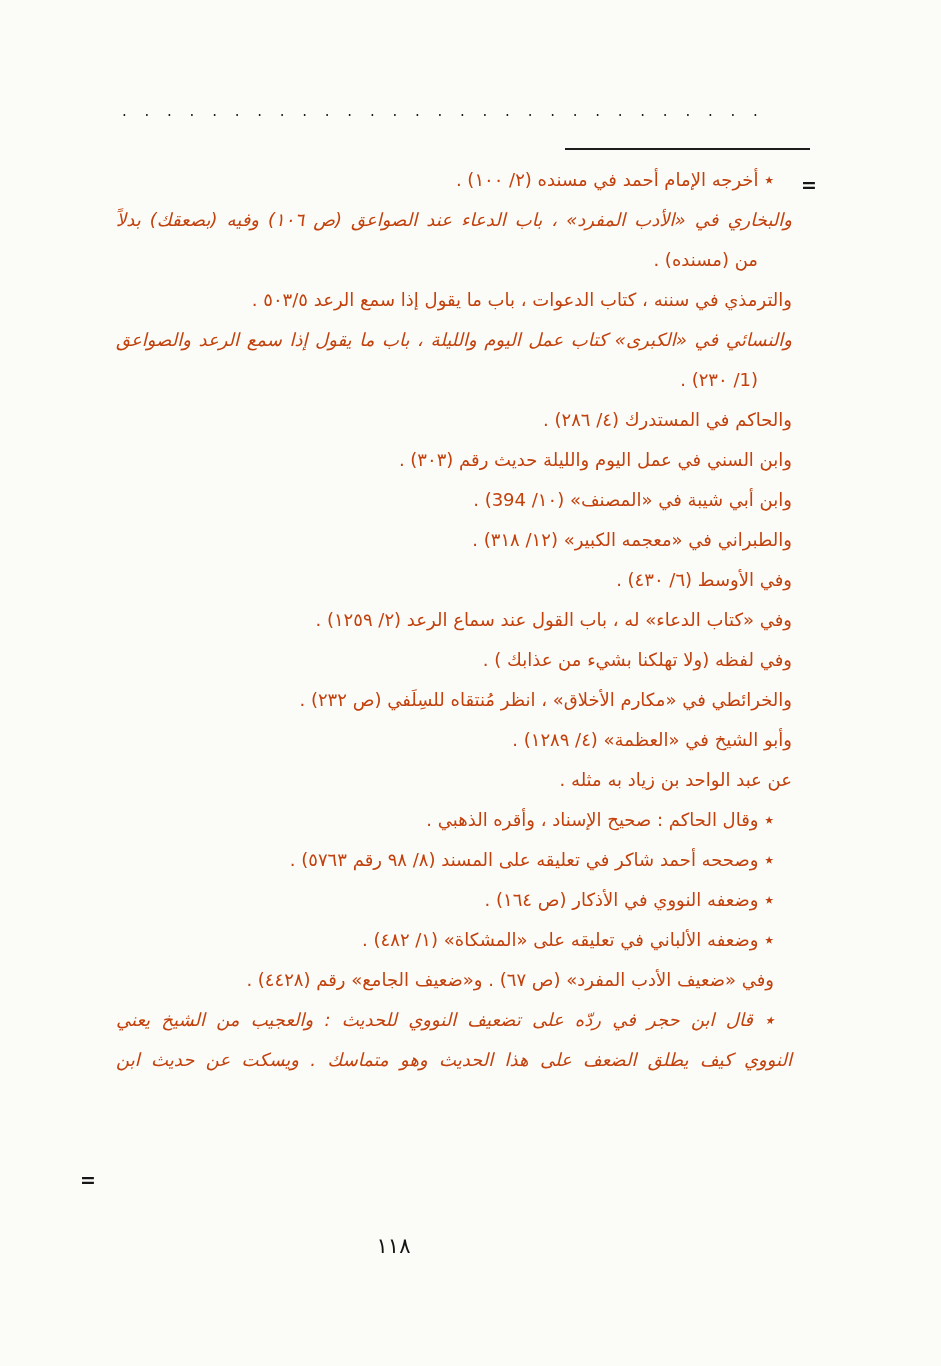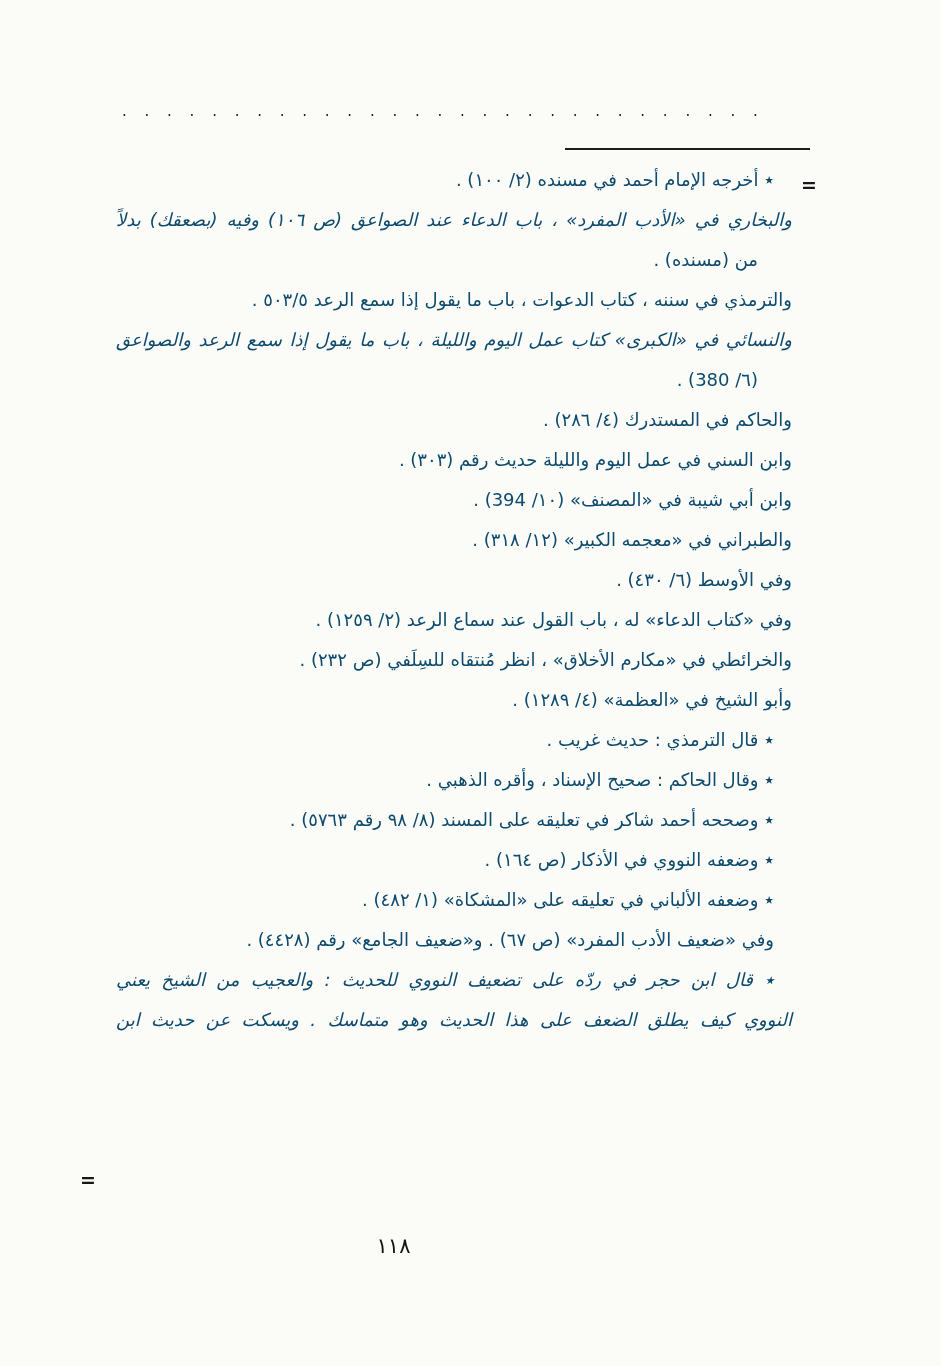--- a/index.html
+++ b/index.html
@@ -48,21 +48,21 @@
   .content {
     position: absolute;
     top: 160px; right: 149px; left: 116px;
     direction: rtl;
   }
   .line {
     font-size: 18px;
     line-height: 40px;
     white-space: nowrap;
     text-align: right;
-    color: #0c4a6e;
+    color: #c2410c;
   }
   .indent-1 { padding-right: 18px; }
   .indent-2 { padding-right: 34px; }
   .stretch  { text-align-last: justify; font-style: italic; }
   .page-number {
     position: absolute;
     top: 1234px; left: 0;
     width: 787px;
     text-align: center;
     font-size: 21px;
@@ -80,30 +80,31 @@
   <div class="separator-rule"></div>
 
   <span class="cont-top">=</span>
 
   <div class="content">
     <div class="line indent-1">٭ أخرجه الإمام أحمد في مسنده (٢/ ١٠٠) .</div>
     <div class="line stretch">والبخاري في «الأدب المفرد» ، باب الدعاء عند الصواعق (ص ١٠٦) وفيه (بصعقك) بدلاً</div>
     <div class="line indent-2">من (مسنده) .</div>
     <div class="line">والترمذي في سننه ، كتاب الدعوات ، باب ما يقول إذا سمع الرعد ٥٠٣/٥ .</div>
     <div class="line stretch">والنسائي في «الكبرى» كتاب عمل اليوم والليلة ، باب ما يقول إذا سمع الرعد والصواعق</div>
-    <div class="line indent-2">(٦/ 380) .</div>
+    <div class="line indent-2">(1/ ٢٣٠) .</div>
     <div class="line">والحاكم في المستدرك (٤/ ٢٨٦) .</div>
     <div class="line">وابن السني في عمل اليوم والليلة حديث رقم (٣٠٣) .</div>
     <div class="line">وابن أبي شيبة في «المصنف» (١٠/ 394) .</div>
     <div class="line">والطبراني في «معجمه الكبير» (١٢/ ٣١٨) .</div>
     <div class="line">وفي الأوسط (٦/ ٤٣٠) .</div>
     <div class="line">وفي «كتاب الدعاء» له ، باب القول عند سماع الرعد (٢/ ١٢٥٩) .</div>
+    <div class="line">وفي لفظه (ولا تهلكنا بشيء من عذابك ) .</div>
     <div class="line">والخرائطي في «مكارم الأخلاق» ، انظر مُنتقاه للسِلَفي (ص ٢٣٢) .</div>
     <div class="line">وأبو الشيخ في «العظمة» (٤/ ١٢٨٩) .</div>
-    <div class="line indent-1">٭ قال الترمذي : حديث غريب .</div>
+    <div class="line">عن عبد الواحد بن زياد به مثله .</div>
     <div class="line indent-1">٭ وقال الحاكم : صحيح الإسناد ، وأقره الذهبي .</div>
     <div class="line indent-1">٭ وصححه أحمد شاكر في تعليقه على المسند (٨/ ٩٨ رقم ٥٧٦٣) .</div>
     <div class="line indent-1">٭ وضعفه النووي في الأذكار (ص ١٦٤) .</div>
     <div class="line indent-1">٭ وضعفه الألباني في تعليقه على «المشكاة» (١/ ٤٨٢) .</div>
     <div class="line indent-1">وفي «ضعيف الأدب المفرد» (ص ٦٧) . و«ضعيف الجامع» رقم (٤٤٢٨) .</div>
     <div class="line indent-1 stretch">٭ قال ابن حجر في ردّه على تضعيف النووي للحديث : والعجيب من الشيخ يعني</div>
     <div class="line stretch">النووي كيف يطلق الضعف على هذا الحديث وهو متماسك . ويسكت عن حديث ابن</div>
   </div>
 
   <span class="cont-bottom">=</span>

